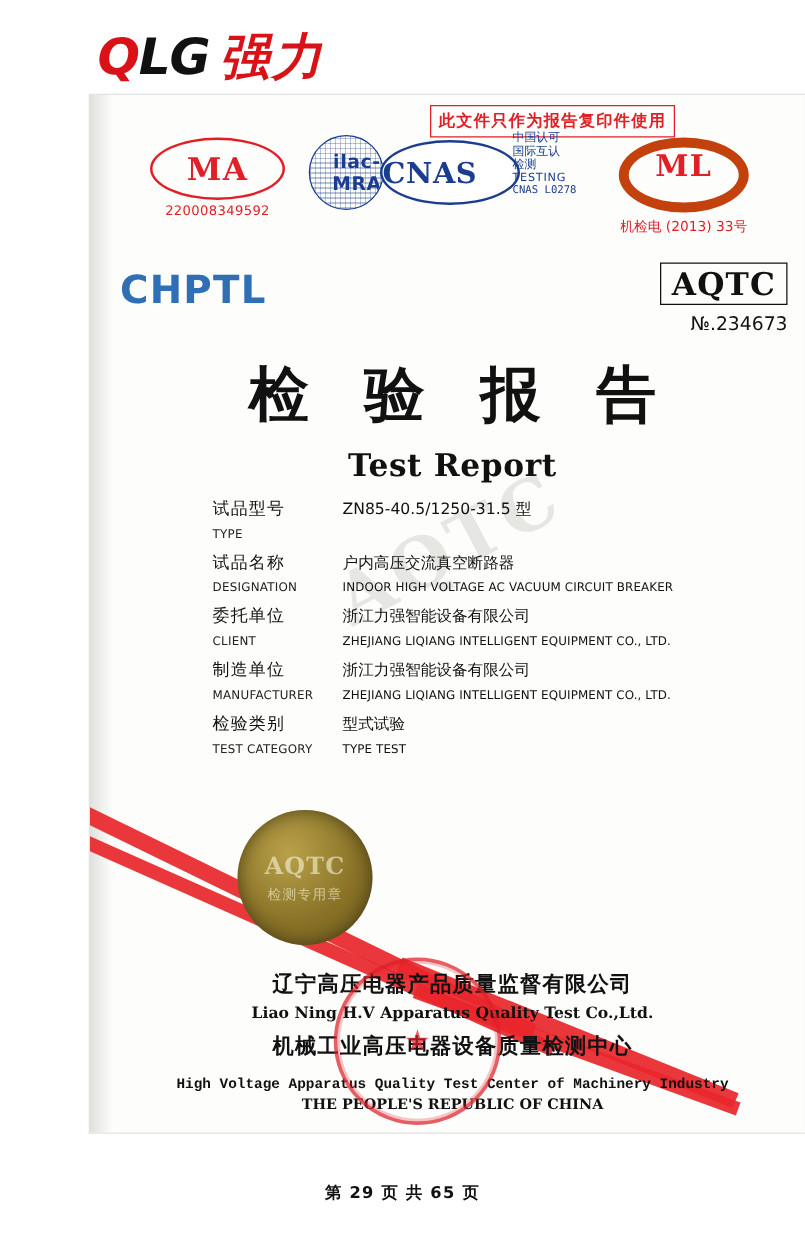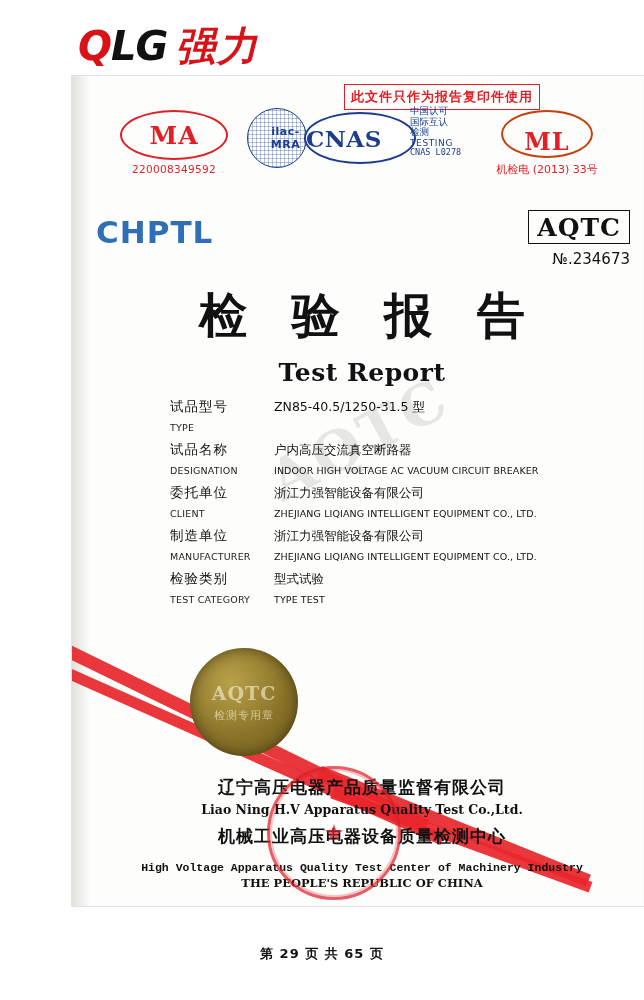--- a/index.html
+++ b/index.html
@@ -91,21 +91,21 @@
     width:58px;height:58px;border-radius:50%;
     border:1.5px solid #1b3d8f;margin:0 auto;
     position:relative;overflow:hidden;
     background:
       repeating-linear-gradient(0deg,rgba(27,61,143,.30) 0 1px,transparent 1px 4px),
       repeating-linear-gradient(90deg,rgba(27,61,143,.30) 0 1px,transparent 1px 4px);
   }
   .ilac .lbl{
     position:absolute;left:0;right:0;top:50%;transform:translateY(-50%);
     font-family:"DejaVu Sans", sans-serif;
-    font-size:11px;font-weight:bold;color:#1b3d8f;letter-spacing:.5px;padding-left:17px;
+    font-size:15px;font-weight:bold;color:#1b3d8f;letter-spacing:.5px;padding-left:17px;
   }
   .cnas{left:228px;top:6px;width:120px;}
   .cnas .badge{
     width:108px;height:48px;border-radius:50%/50%;
     border:2px solid #1b3d8f;margin:0 auto;
     display:flex;align-items:center;
     background:#fff;
   }
   .cnas .badge span{
     font-family:"DejaVu Serif", serif;
@@ -116,22 +116,22 @@
     color:#1b3d8f;line-height:1.12;
   }
   .cnas-txt .cn{font-size:9.5px;font-family:"DejaVu Sans", sans-serif;}
   .cnas-txt .en{font-size:9px;font-family:"DejaVu Sans", sans-serif;letter-spacing:.6px;}
   .cnas-txt .no{font-size:8.5px;font-family:"DejaVu Sans Mono", monospace;}
 
   
   .ml{left:420px;top:4px;width:110px;}
   .ml .oval{
     width:88px;height:44px;margin:0 auto;
-    border:2px solid #c2410c;border-radius:50%/50%;
-    display:flex;align-items:flex-end;justify-content:center;
+    border:8px solid #c2410c;border-radius:50%/50%;
+    display:flex;align-items:flex-start;justify-content:center;
   }
   .ml .oval span{
     font-family:"DejaVu Serif", serif;
     font-size:24px;font-weight:bold;color:#e01f26;letter-spacing:1px;
   }
   .ml .num{
     margin-top:4px;color:#e01f26;font-size:11px;
     font-family:"DejaVu Sans", sans-serif;
   }
 

